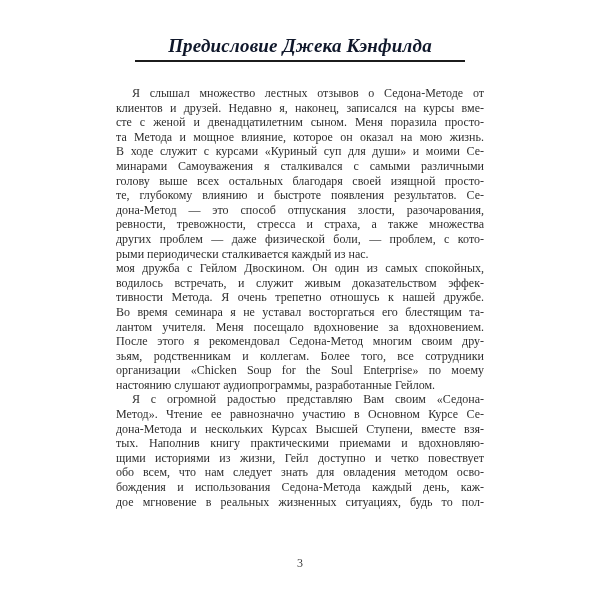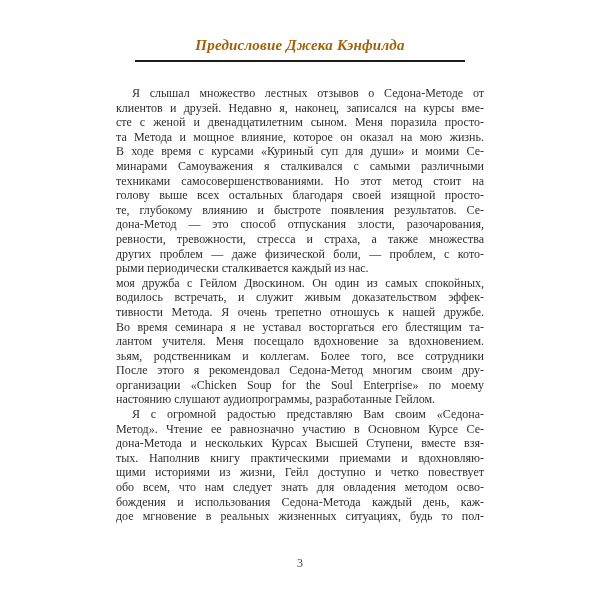--- a/index.html
+++ b/index.html
@@ -19,25 +19,25 @@
   .header {
     position: absolute;
     top: 35px;
     left: 135px;
     width: 330px;
     text-align: center;
     border-bottom: 2px solid #1c1c1c;
     padding-bottom: 4px;
   }
   .header-title {
-    font-size: 15px;
+    font-size: 19px;
     line-height: 21px;
     font-weight: bold;
     font-style: italic;
-    color: #a16207;
+    color: #0f172a;
     letter-spacing: 0.2px;
     white-space: nowrap;
   }
   .body-text {
     position: absolute;
     top: 86px;
     left: 116px;
     width: 368px;
     font-size: 12px;
   }
@@ -76,38 +76,37 @@
   <div class="header">
     <div class="header-title">Предисловие Джека Кэнфилда</div>
   </div>
 
   <div class="body-text">
       <div class="paragraph">
         <div class="line indent">Я слышал множество лестных отзывов о Седона-Методе от</div>
         <div class="line">клиентов и друзей. Недавно я, наконец, записался на курсы вме-</div>
         <div class="line">сте с женой и двенадцатилетним сыном. Меня поразила просто-</div>
         <div class="line">та Метода и мощное влияние, которое он оказал на мою жизнь.</div>
-        <div class="line">В ходе время с курсами «Куриный суп для души» и моими Се-</div>
+        <div class="line">В ходе служит с курсами «Куриный суп для души» и моими Се-</div>
         <div class="line">минарами Самоуважения я сталкивался с самыми различными</div>
-        <div class="line">техниками самосовершенствованиями. Но этот метод стоит на</div>
         <div class="line">голову выше всех остальных благодаря своей изящной просто-</div>
         <div class="line">те, глубокому влиянию и быстроте появления результатов. Се-</div>
         <div class="line">дона-Метод — это способ отпускания злости, разочарования,</div>
         <div class="line">ревности, тревожности, стресса и страха, а также множества</div>
         <div class="line">других проблем — даже физической боли, — проблем, с кото-</div>
         <div class="line plain">рыми периодически сталкивается каждый из нас.</div>
       </div>
       <div class="paragraph">
         <div class="line">моя дружба с Гейлом Двоскином. Он один из самых спокойных,</div>
         <div class="line">водилось встречать, и служит живым доказательством эффек-</div>
         <div class="line">тивности Метода. Я очень трепетно отношусь к нашей дружбе.</div>
         <div class="line">Во время семинара я не уставал восторгаться его блестящим та-</div>
         <div class="line">лантом учителя. Меня посещало вдохновение за вдохновением.</div>
+        <div class="line">После этого я рекомендовал Седона-Метод многим своим дру-</div>
         <div class="line">зьям, родственникам и коллегам. Более того, все сотрудники</div>
-        <div class="line">После этого я рекомендовал Седона-Метод многим своим дру-</div>
         <div class="line">организации «Chicken Soup for the Soul Enterprise» по моему</div>
         <div class="line plain">настоянию слушают аудиопрограммы, разработанные Гейлом.</div>
       </div>
       <div class="paragraph">
         <div class="line indent">Я с огромной радостью представляю Вам своим «Седона-</div>
         <div class="line">Метод». Чтение ее равнозначно участию в Основном Курсе Се-</div>
         <div class="line">дона-Метода и нескольких Курсах Высшей Ступени, вместе взя-</div>
         <div class="line">тых. Наполнив книгу практическими приемами и вдохновляю-</div>
         <div class="line">щими историями из жизни, Гейл доступно и четко повествует</div>
         <div class="line">обо всем, что нам следует знать для овладения методом осво-</div>

